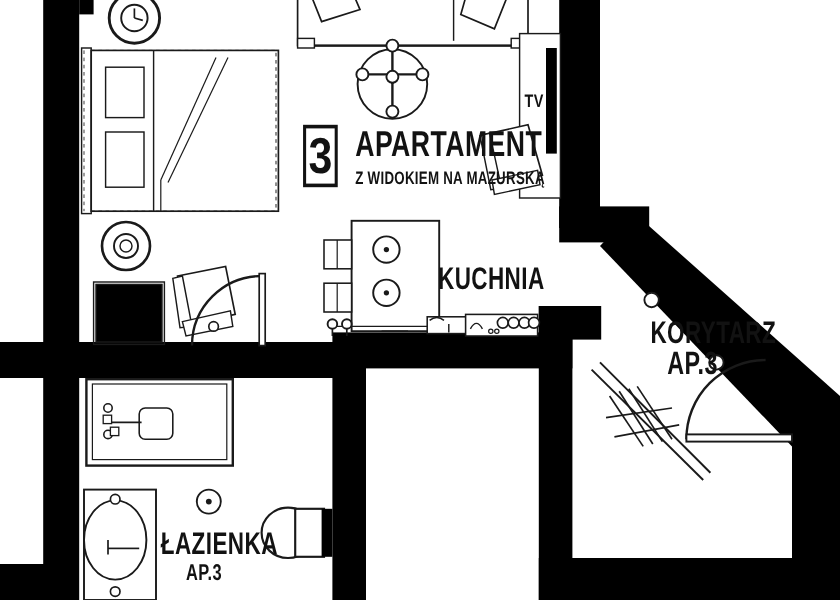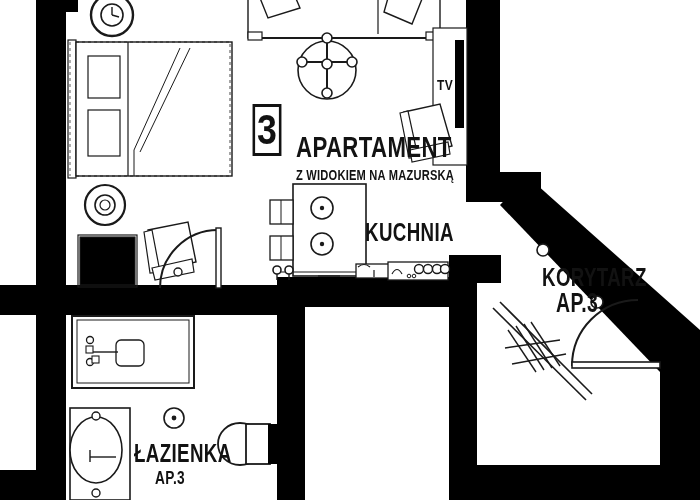--- a/index.html
+++ b/index.html
@@ -72,21 +72,20 @@
     font-weight: 700;
     font-size: 42px;
     line-height: 42px;
     color: #121212;
     transform: scaleX(0.85);
     transform-origin: center;
   }
   .title-text {
     margin-left: 12px;
     padding-top: 2px;
-    margin-top: 26px;
   }
   .title-main {
     font-family: "Liberation Sans Narrow", "Liberation Sans", sans-serif;
     font-weight: 700;
     font-size: 30px;
     line-height: 30px;
     color: #121212;
     letter-spacing: 0.5px;
     transform: scaleX(0.74);
     transform-origin: left center;

